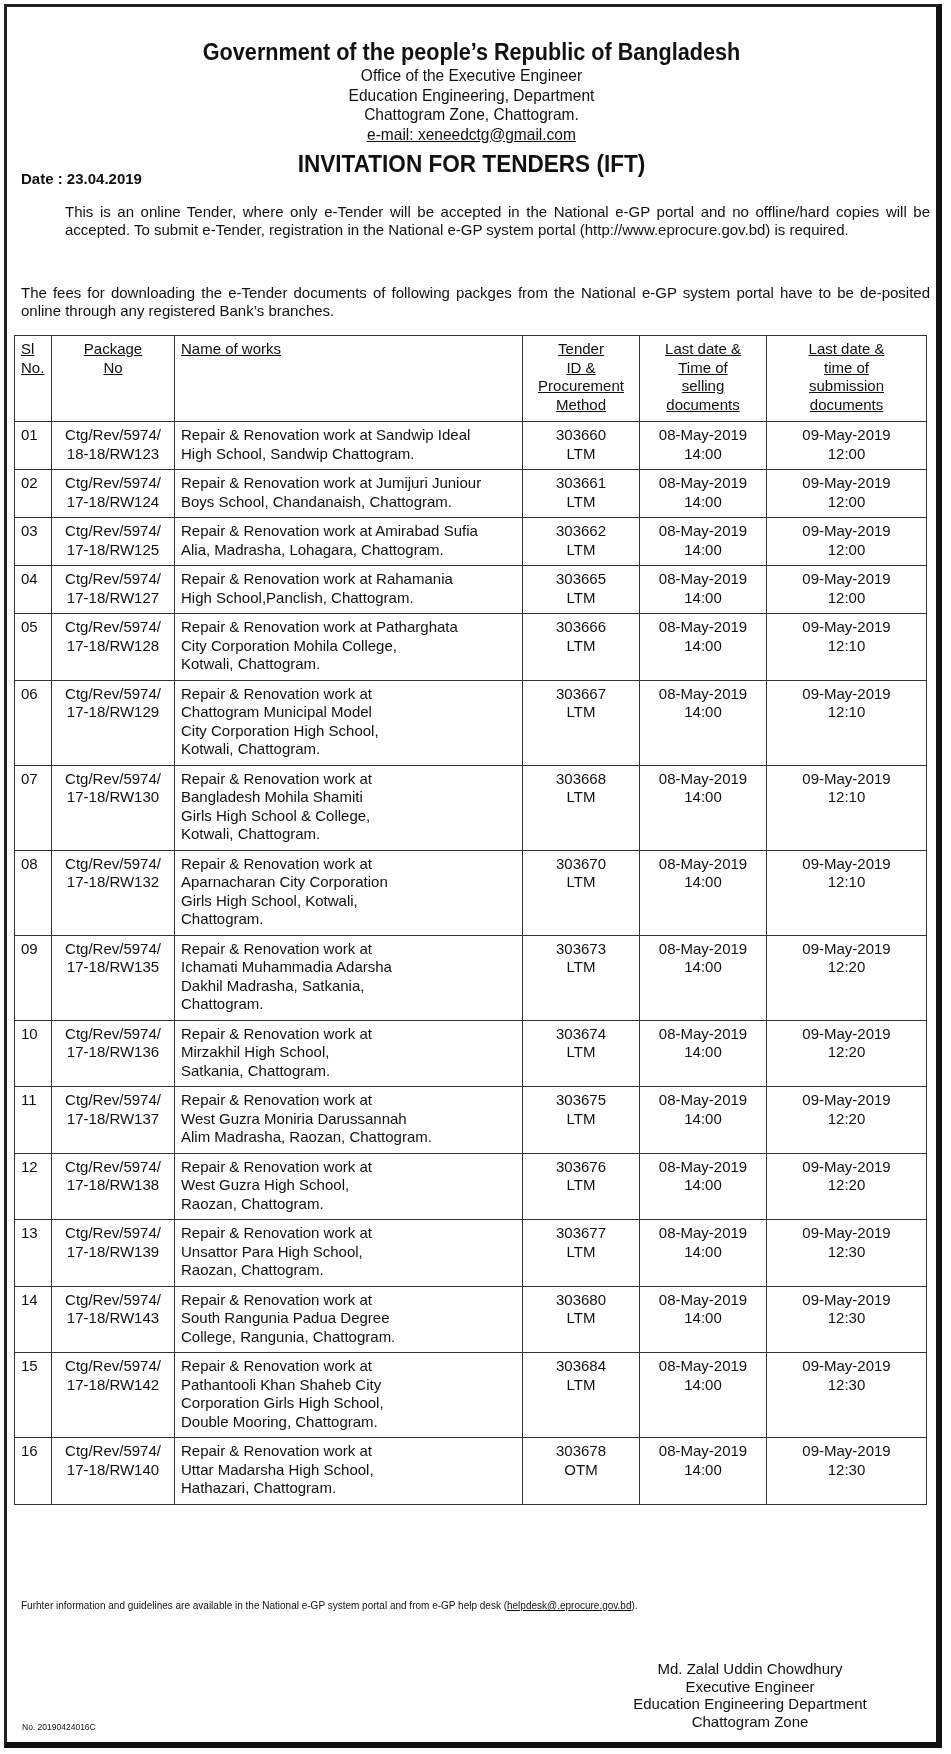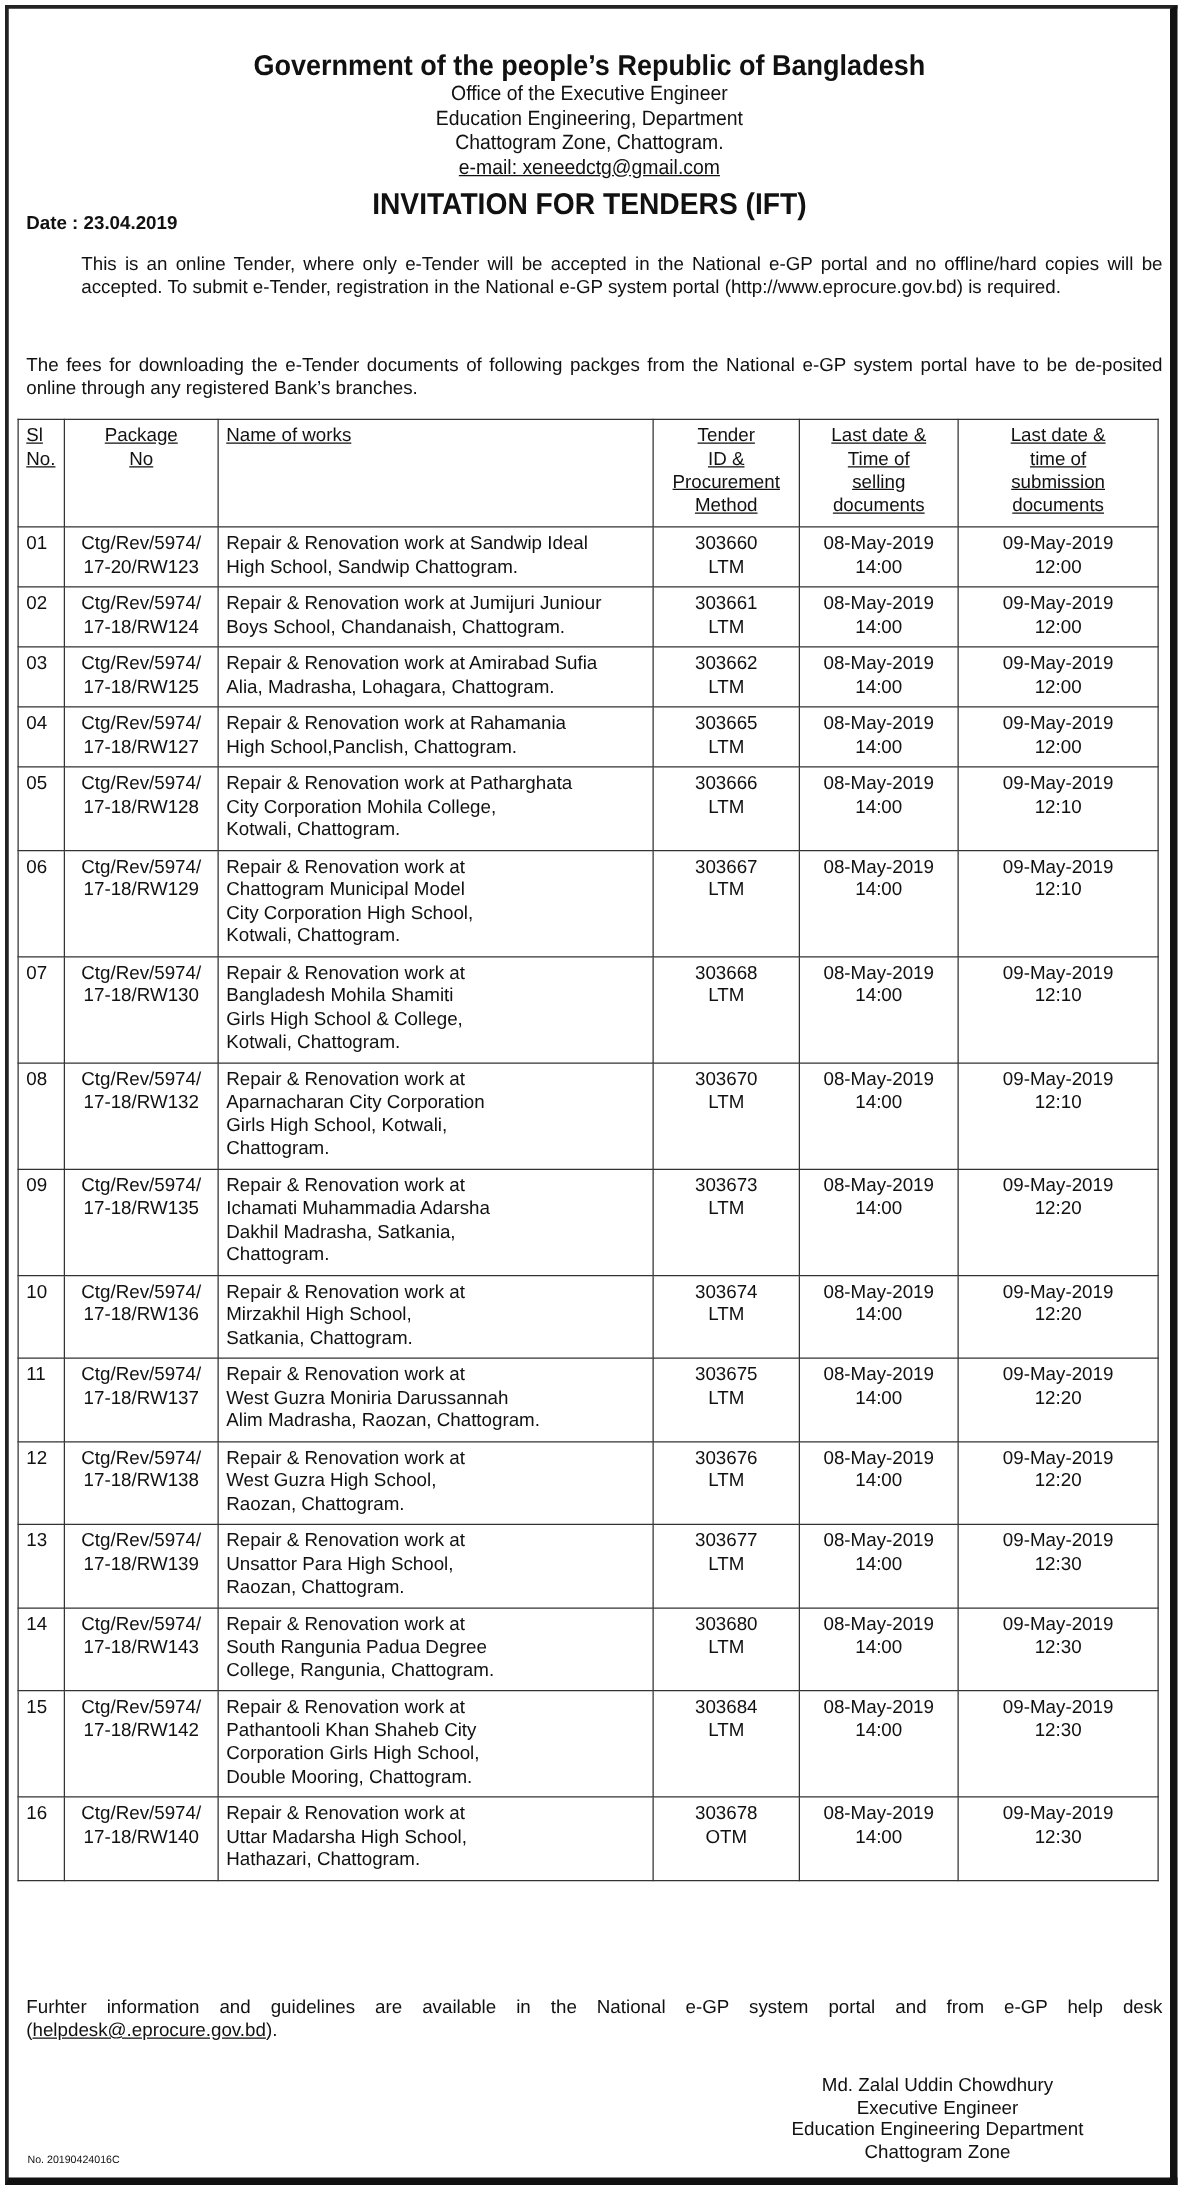--- a/index.html
+++ b/index.html
@@ -31,21 +31,21 @@
       border: 1.5px solid #333; vertical-align: top; padding: 4px 6px 6px 6px; font-weight: normal;
     }
     table.tenders th { padding-bottom: 7px; text-decoration: underline; }
     th.c-sl, td.c-sl { width: 24px; text-align: left; padding-left: 5px; }
     th.c-pkg, td.c-pkg { width: 110px; text-align: center; }
     th.c-name, td.c-name { width: 335px; text-align: left; }
     th.c-id, td.c-id { width: 104px; text-align: center; }
     th.c-sell, td.c-sell { width: 114px; text-align: center; }
     th.c-sub, td.c-sub { text-align: center; }
     .cell-line { display: block; white-space: nowrap; }
-    .footer-note { position: absolute; left: 21px; right: 21px; top: 1596px; font-size: 15px; line-height: 19px; text-align: justify; }
+    .footer-note { position: absolute; left: 21px; right: 21px; top: 1596px; font-size: 10px; line-height: 19px; text-align: justify; }
     .helpdesk { text-decoration: underline; }
     .signature { position: absolute; left: 600px; width: 300px; top: 1660px; text-align: center; font-size: 15px; line-height: 17.5px; }
     .ref-no { position: absolute; left: 22px; top: 1722px; font-size: 8.5px; }
   </style>
 </head>
 <body>
 
 <div class="frame">
   <div class="header">
     <div class="gov-title">Government of the people’s Republic of Bangladesh</div>
@@ -98,21 +98,21 @@
         </th>
     </tr>
   </thead>
   <tbody id="tender-rows">
       <tr>
         <td class="c-sl">
           <span class="cell-line">01</span>
         </td>
         <td class="c-pkg">
           <span class="cell-line">Ctg/Rev/5974/</span>
-          <span class="cell-line">17-20/RW123</span>
+          <span class="cell-line">18-18/RW123</span>
         </td>
         <td class="c-name">
           <span class="cell-line">Repair &amp; Renovation work at Sandwip Ideal</span>
           <span class="cell-line">High School, Sandwip Chattogram.</span>
         </td>
         <td class="c-id">
           <span class="cell-line">303660</span>
           <span class="cell-line">LTM</span>
         </td>
         <td class="c-sell">

